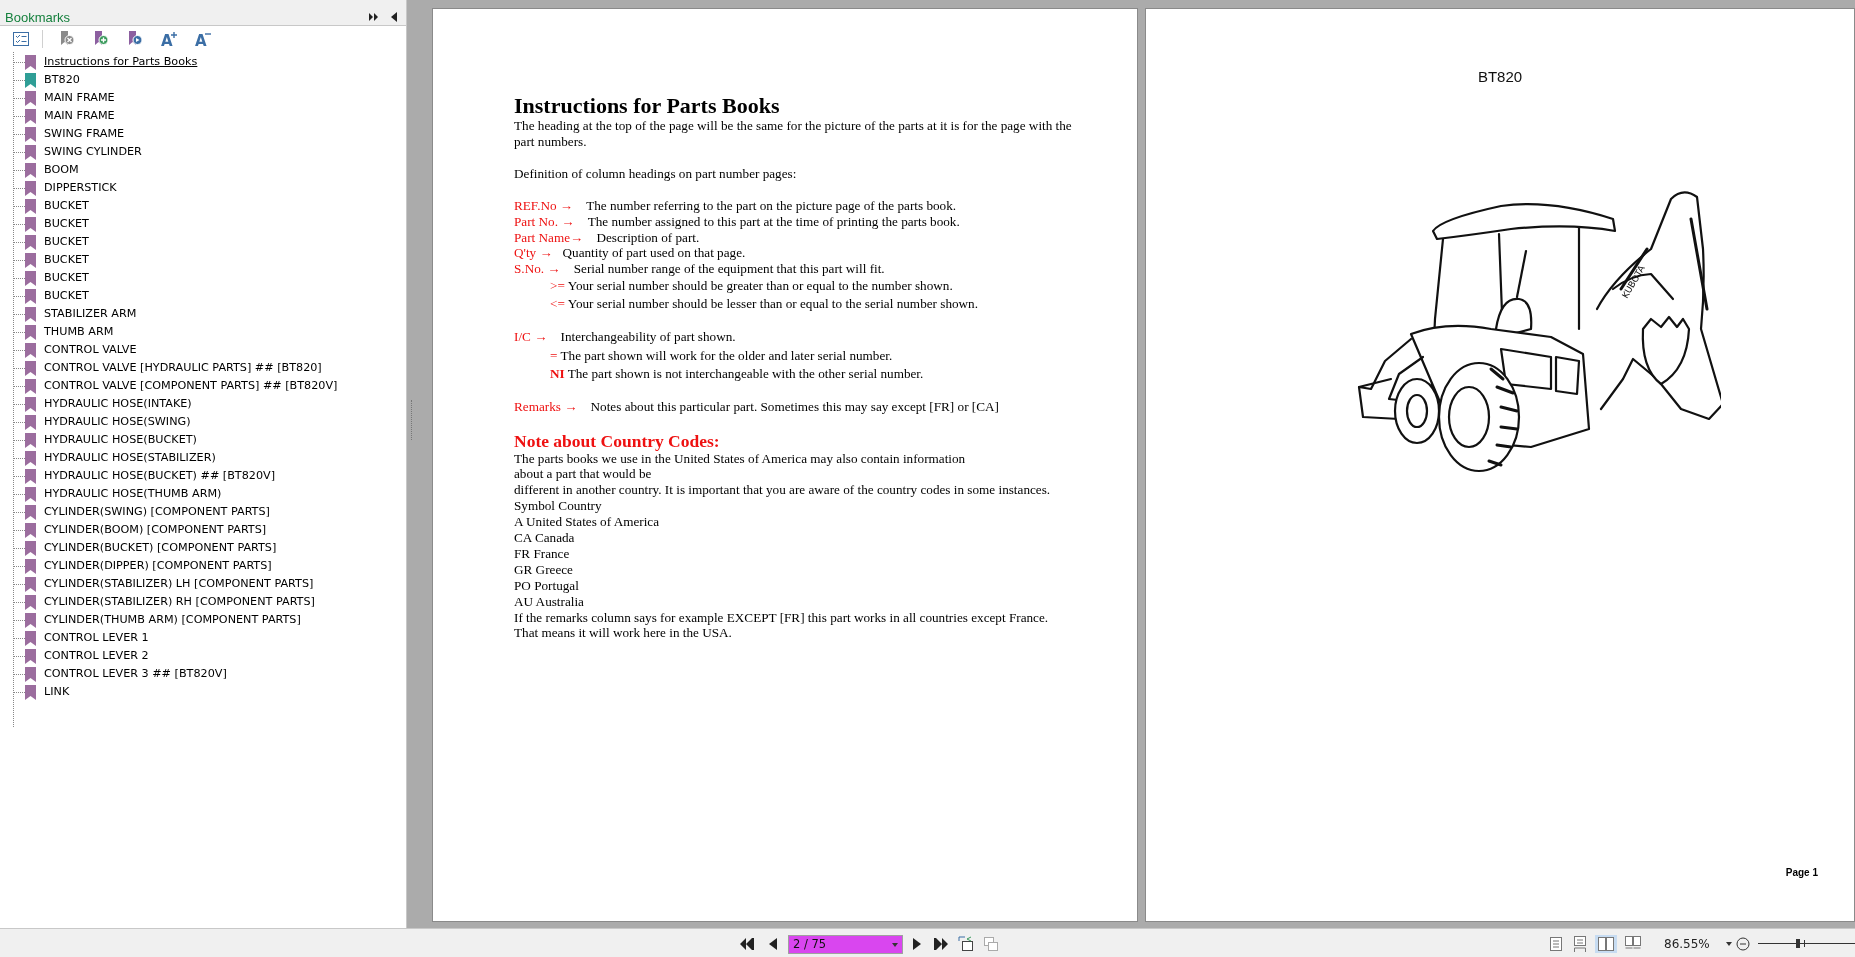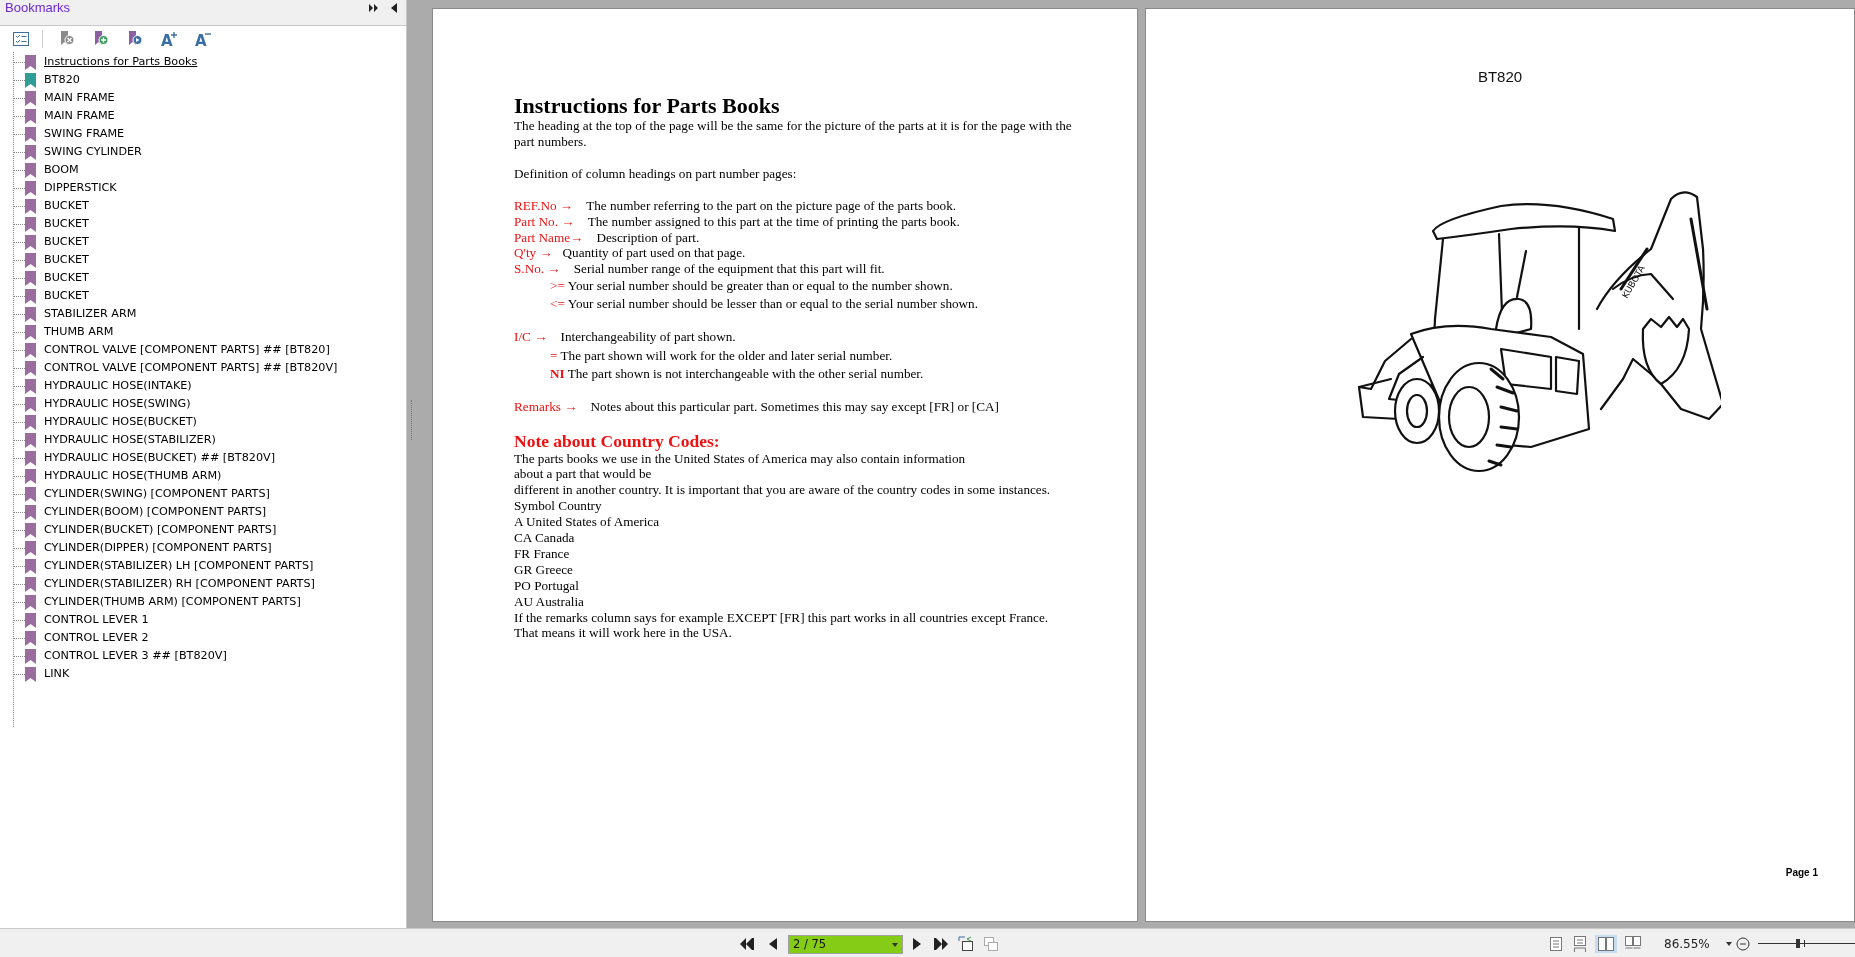--- a/index.html
+++ b/index.html
@@ -1,21 +1,21 @@
 <!DOCTYPE html>
 <html><head>
 <meta charset="utf-8">
 <style>
   * { box-sizing: border-box; margin: 0; padding: 0; }
   html, body { width: 1855px; height: 957px; overflow: hidden; background: #ababab; font-family: "DejaVu Sans", sans-serif; }
   .app { position: relative; width: 1855px; height: 957px; }
 
   
   .sidebar { position: absolute; left: 0; top: 0; width: 407px; height: 928px; background: #fff; border-right: 1px solid #c8c8c8; }
-  .sidebar-header { height: 26px; background: #f0f0f0; border-bottom: 1px solid #c8c8c8; display: flex; align-items: flex-start; padding-left: 5px; font-size: 12px; color: #6d28d9; font-family: "Liberation Sans", sans-serif; }
+  .sidebar-header { height: 26px; background: #f0f0f0; border-bottom: 1px solid #c8c8c8; display: flex; align-items: flex-end; padding-left: 5px; font-size: 12px; color: #15803d; font-family: "Liberation Sans", sans-serif; }
   .sidebar-header .title { flex: 1; font-size: 13px; }
   .hdr-btn { width: 16px; height: 16px; display: flex; align-items: center; justify-content: center; margin-right: 4px; cursor: pointer; }
   .sidebar-toolbar { height: 26px; display: flex; align-items: center; padding-left: 8px; gap: 0; border-bottom: 1px solid #fff; }
   .tb-btn { width: 26px; height: 22px; display: flex; align-items: center; justify-content: center; margin-right: 8px; cursor: pointer; }
   .tb-sep { width: 1px; height: 18px; background: #d0d0d0; margin: 0 12px 0 0; }
   .tree { position: relative; padding-top: 1px; }
   .tree-line { position: absolute; left: 13px; top: 0; width: 0; border-left: 1px dotted #888; }
   .tree-item { position: relative; height: 18px; display: flex; align-items: center; font-family: "DejaVu Sans", sans-serif; font-size: 11.2px; color: #000; cursor: pointer; white-space: nowrap; }
   .tree-item .conn { position: absolute; left: 13px; top: 9px; width: 12px; border-top: 1px dotted #888; }
   .tree-item .bm { position: absolute; left: 25px; top: 2px; width: 11px; height: 15px; }
@@ -45,21 +45,21 @@
   .sub-key { color: #ee1111; white-space: pre; }
   .sub-key.bold { font-weight: bold; }
 
   .right-title { position: absolute; left: 0; width: 100%; top: 59px; text-align: center; font-family: "Liberation Sans", sans-serif; font-size: 15px; color: #111; }
   .machine { position: absolute; left: 205px; top: 170px; width: 370px; height: 300px; }
   .page-num { position: absolute; right: 36px; top: 858px; font-family: "Liberation Sans", sans-serif; font-weight: bold; font-size: 10px; color: #000; }
 
   
   .statusbar { position: absolute; left: 0; top: 928px; width: 1855px; height: 29px; background: #f0f0f0; border-top: 1px solid #c8c8c8; }
   .sb-btn { position: absolute; top: 6px; width: 18px; height: 18px; display: flex; align-items: center; justify-content: center; cursor: pointer; }
-  .page-input { position: absolute; left: 788px; top: 6px; width: 115px; height: 19px; background: #84cc16; border: 1px solid #a0a0a0; font-family: "DejaVu Sans", sans-serif; font-size: 11.5px; padding-left: 4px; line-height: 17px; color: #111; }
+  .page-input { position: absolute; left: 788px; top: 6px; width: 115px; height: 19px; background: #d946ef; border: 1px solid #a0a0a0; font-family: "DejaVu Sans", sans-serif; font-size: 11.5px; padding-left: 4px; line-height: 17px; color: #111; }
   .page-input .dd { position: absolute; right: 4px; top: 7px; width: 0; height: 0; border-left: 3px solid transparent; border-right: 3px solid transparent; border-top: 4px solid #333; }
   .zoom-val { position: absolute; left: 1664px; top: 8px; font-family: "DejaVu Sans", sans-serif; font-size: 12px; color: #222; }
   .zoom-dd { position: absolute; left: 1726px; top: 13px; width: 0; height: 0; border-left: 3px solid transparent; border-right: 3px solid transparent; border-top: 4px solid #333; cursor: pointer; }
   .view-active { background: #c7dcf2; }
   .slider { position: absolute; left: 1758px; top: 14px; width: 97px; height: 1px; background: #333; cursor: pointer; }
   .slider .thumb { position: absolute; left: 38px; top: -4px; width: 4px; height: 9px; background: #333; }
   .slider .tick { position: absolute; left: 46px; top: -3px; width: 1px; height: 7px; background: #333; }
 </style>
 </head>
 <body>
@@ -237,21 +237,28 @@
           <svg class="bm" viewBox="0 0 11 15">
             <path d="M0 0 H11 V15 L5.5 11 L0 15Z" fill="#9b6d9e"></path>
           </svg>
           <span class="label">THUMB ARM</span>
         </div>
         <div class="tree-item">
           <span class="conn"></span>
           <svg class="bm" viewBox="0 0 11 15">
             <path d="M0 0 H11 V15 L5.5 11 L0 15Z" fill="#9b6d9e"></path>
           </svg>
-          <span class="label">CONTROL VALVE [COMPONENT PARTS] ## [BT820]</span>
+          <span class="label">CONTROL VALVE</span>
+        </div>
+        <div class="tree-item">
+          <span class="conn"></span>
+          <svg class="bm" viewBox="0 0 11 15">
+            <path d="M0 0 H11 V15 L5.5 11 L0 15Z" fill="#9b6d9e"></path>
+          </svg>
+          <span class="label">CONTROL VALVE [HYDRAULIC PARTS] ## [BT820]</span>
         </div>
         <div class="tree-item">
           <span class="conn"></span>
           <svg class="bm" viewBox="0 0 11 15">
             <path d="M0 0 H11 V15 L5.5 11 L0 15Z" fill="#9b6d9e"></path>
           </svg>
           <span class="label">CONTROL VALVE [COMPONENT PARTS] ## [BT820V]</span>
         </div>
         <div class="tree-item">
           <span class="conn"></span>

